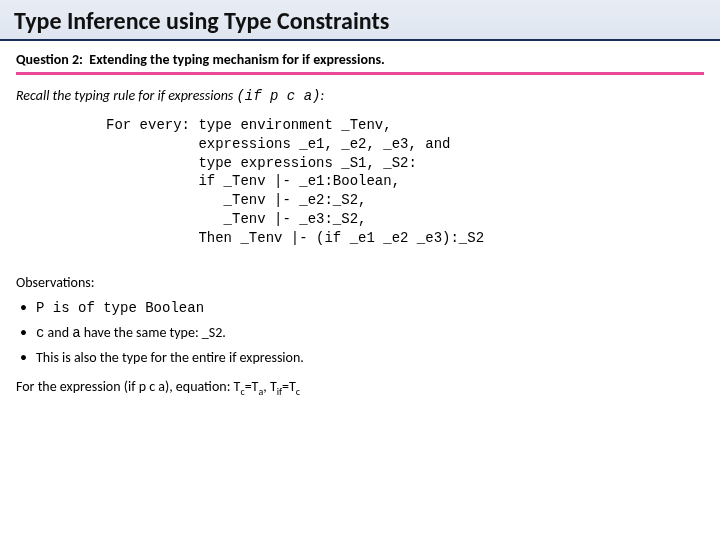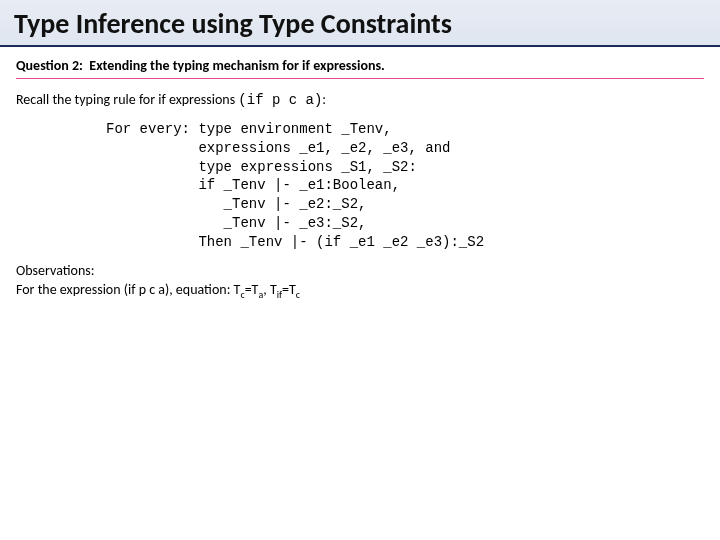--- a/index.html
+++ b/index.html
@@ -12,39 +12,39 @@
     color: #000;
     box-sizing: border-box;
   }
   .header {
     background: linear-gradient(to bottom, #e8ecf4, #dfe6f0);
     border-bottom: 2px solid #1a2d5a;
     padding: 6px 14px 4px 14px;
   }
   .header h1 {
     margin: 0;
-    font-size: 28px;
+    font-size: 24px;
     font-weight: 700;
     color: #111;
   }
   .content {
     padding: 10px 16px 0 16px;
     font-size: 14px;
     line-height: 1.35;
   }
   .q-line {
-    border-bottom: 1px solid #ec4899;
+    border-bottom: 3px solid #ec4899;
     padding-bottom: 2px;
     margin-bottom: 12px;
   }
   .q-line b { font-weight: 700; }
   pre.rule {
     font-family: "Courier New", monospace;
     font-size: 14px;
-    margin: 6px 0 10px 90px;
+    margin: 6px 0 26px 90px;
     white-space: pre;
     line-height: 1.35;
   }
   .mono { font-family: "Courier New", monospace; }
   ul.obs {
     list-style: none;
     padding-left: 4px;
     margin: 4px 0 10px 0;
   }
   ul.obs li {
@@ -53,21 +53,21 @@
     position: relative;
     font-size: 14px;
   }
   ul.obs li::before {
     content: "•";
     position: absolute;
     left: 0;
     top: 0;
   }
   .sub { vertical-align: sub; font-size: 10px; }
-  .mb { margin-bottom: 10px; }
+  .mb { margin-bottom: 10px; font-style: italic; }
 </style>
 </head>
 <body>
 
 <div class="header">
   <h1>Type Inference using Type Constraints</h1>
 </div>
 
 <div class="content">
 
@@ -83,19 +83,30 @@
   <pre class="rule">For every: type environment _Tenv,
            expressions _e1, _e2, _e3, and
            type expressions _S1, _S2:
            if _Tenv |- _e1:Boolean,
               _Tenv |- _e2:_S2,
               _Tenv |- _e3:_S2,
            Then _Tenv |- (if _e1 _e2 _e3):_S2</pre>
 
   <div style="font-weight:400;">Observations:</div>
 
+  <ul class="obs">
+    <li>
+      <span class="mono">P is of type Boolean</span>
+    </li>
+    <li>
+      <span class="mono">c</span><span> and </span><span class="mono">a</span><span> have the same type: _S2.</span>
+    </li>
+    <li>
+      <span>This is also the type for the entire if expression.</span>
+    </li>
+  </ul>
 
 
   <div>
     <span>For the expression (if p c a),  equation: T</span><span class="sub">c</span><span>=T</span><span class="sub">a</span><span>, T</span><span class="sub">if</span><span>=T</span><span class="sub">c</span>
   </div>
 
 </div>
 
 </body></html>

